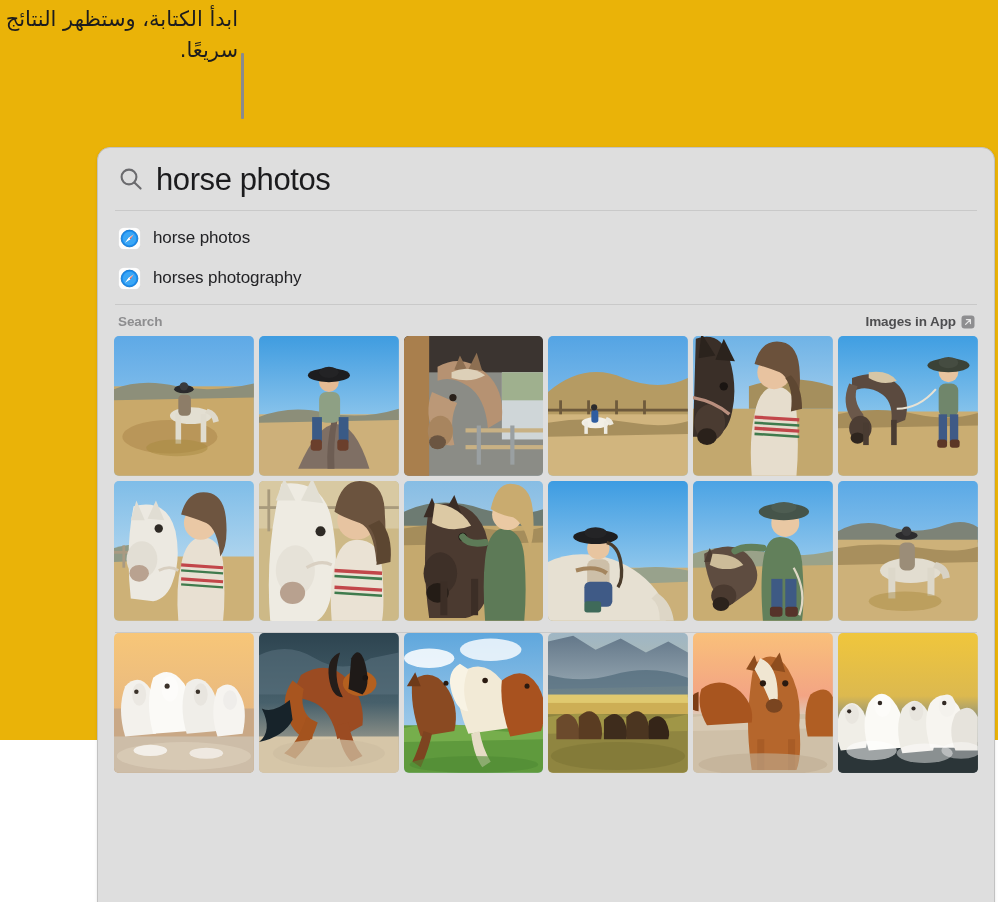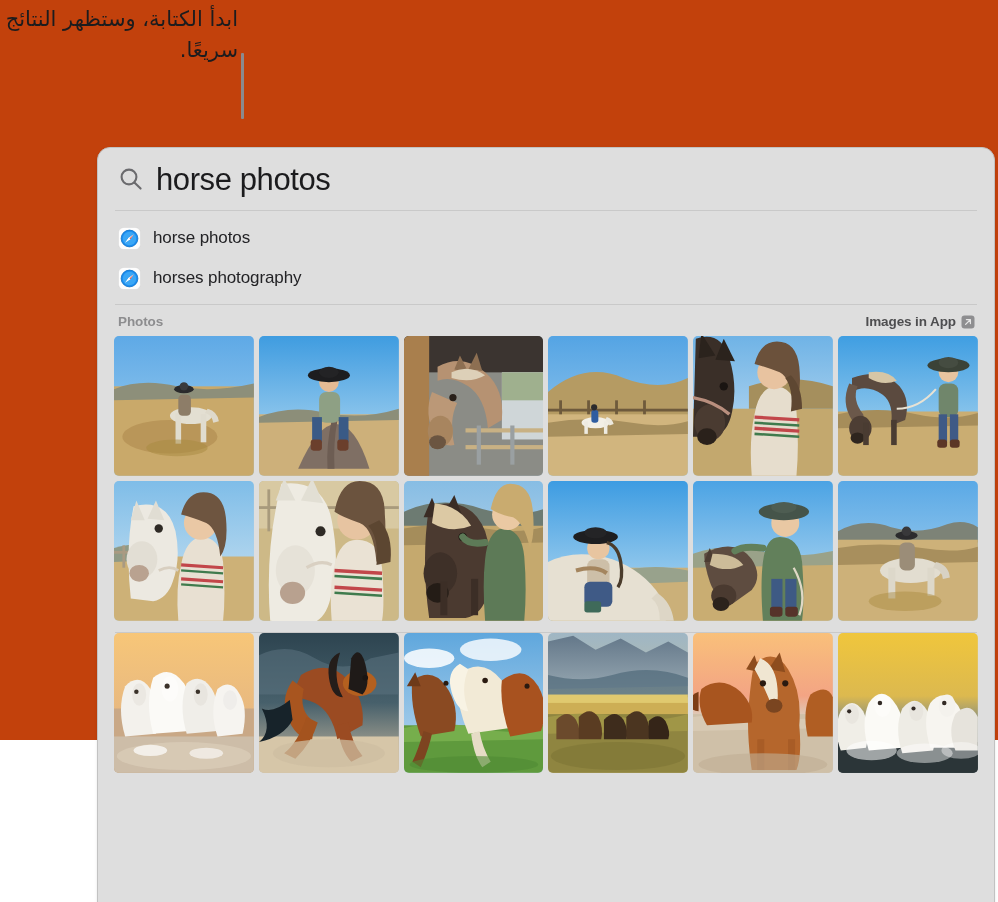--- a/index.html
+++ b/index.html
@@ -10,21 +10,21 @@
     width: 998px;
     height: 902px;
     overflow: hidden;
     font-family: "Liberation Sans", "DejaVu Sans", sans-serif;
   }
 
   #root {
     position: relative;
     width: 998px;
     height: 740px;
-    background: #c2410c;
+    background: #eab308;
   }
 
   
   .callout {
     position: absolute;
     left: 0px;
     top: 4px;
     width: 238px;
     text-align: right;
     direction: rtl;
@@ -235,21 +235,21 @@
           <polygon points="15,33 22.4,22.4 24,24" fill="#ffffff"></polygon>
         </svg>
         <span class="sugg-label">horses photography</span>
       </div>
 
     </div>
 
     <div class="hr"></div>
 
     <div class="section-head">
-      <span class="section-title">Photos</span>
+      <span class="section-title">Search</span>
       <span class="search-in-app">
         <span class="search-in-app-label">Images in App</span>
         <svg class="arrow-box" viewBox="0 0 14 14">
           <rect x="0.5" y="0.5" width="13" height="13" rx="3" fill="#8e8e90"></rect>
           <path d="M4.6 9.4 L9.3 4.7 M5.4 4.6 L9.4 4.6 L9.4 8.6" stroke="#e6e6e6" stroke-width="1.25" fill="none" stroke-linecap="round" stroke-linejoin="round"></path>
         </svg>
       </span>
     </div>
 
     <div class="grid">

